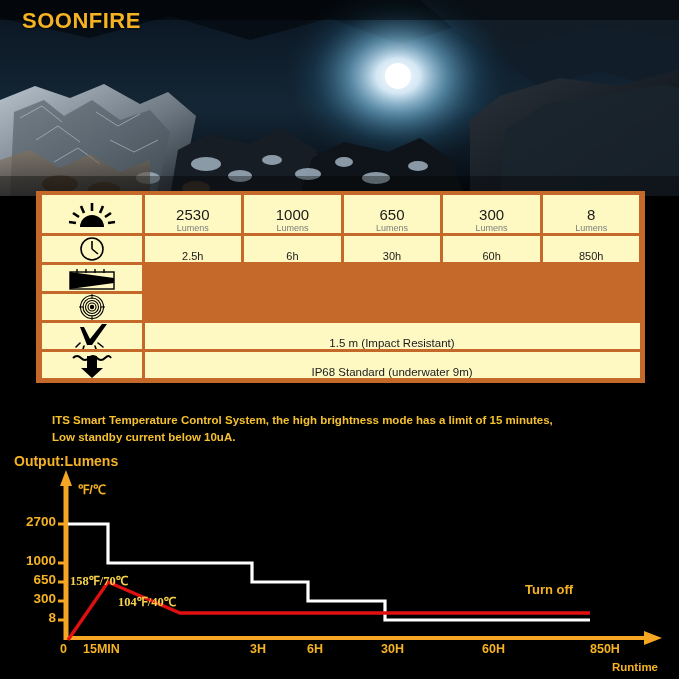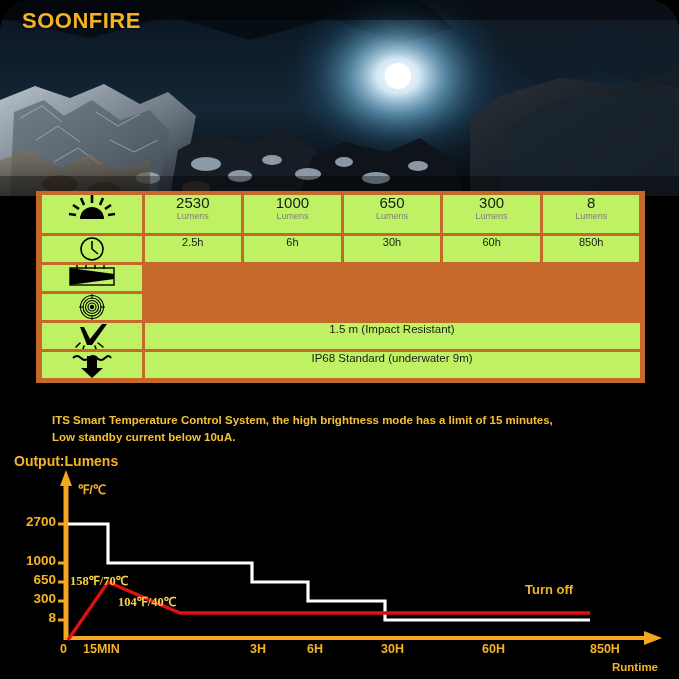--- a/index.html
+++ b/index.html
@@ -9,21 +9,20 @@
   }
   body {
     font-family: "Liberation Sans", sans-serif;
   }
   #page {
     position: relative;
     width: 679px;
     height: 679px;
     background: #000000;
     overflow: hidden;
-    border-radius: 31px;
   }
 
   
   #hero {
     position: absolute;
     left: 0; top: 0;
     width: 679px; height: 196px;
     overflow: hidden;
     background: #05070c;
   }
@@ -57,25 +56,25 @@
     background: transparent;
     color: #ffffff;
     font-size: 8.5px;
     font-weight: bold;
     display: flex;
     align-items: center;
     justify-content: center;
     letter-spacing: 0.2px;
   }
   .cell {
-    background: #bef264;
+    background: #fef9c3;
     margin: 1.5px;
     display: flex;
     align-items: center;
-    justify-content: flex-start;
+    justify-content: flex-end;
     flex-direction: column;
     box-sizing: border-box;
     color: #111;
   }
   .c-icon { width: 100px; flex: 0 0 100px; }
   .c-mode { flex: 1 1 0; }
   .c-wide { flex: 1 1 0; }
 
   .r-lumens .cell { height: 38px; }
   .r-runtime .cell { height: 26px; }

